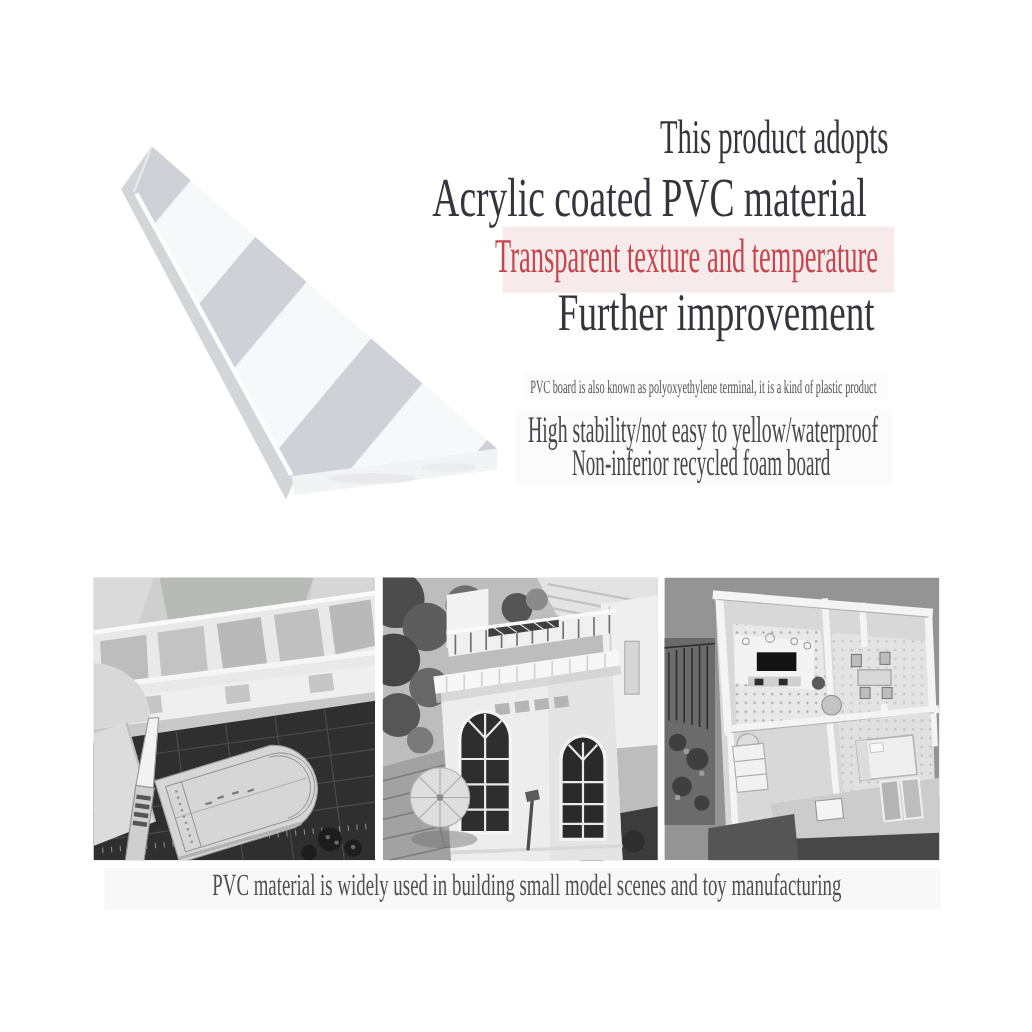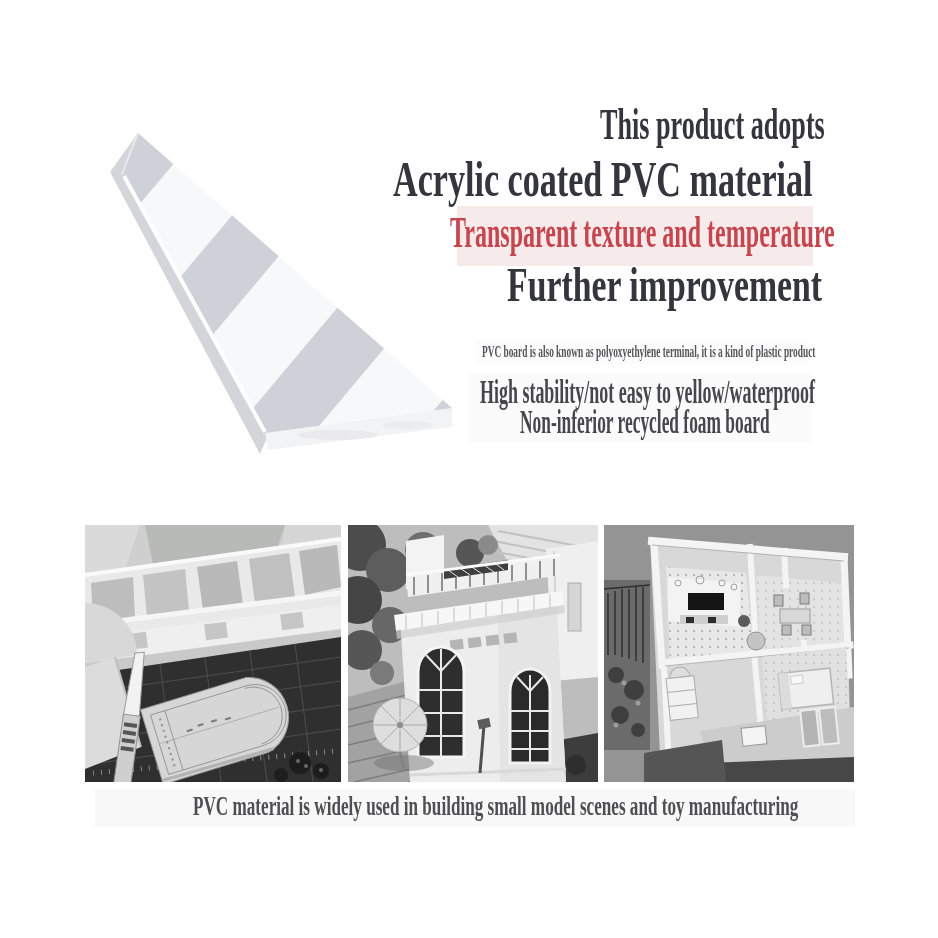--- a/index.html
+++ b/index.html
@@ -1,19 +1,18 @@
 <!DOCTYPE html>
 <html style="--headline-text: #35353d; --accent-red: #c5464e; --accent-red-bg: #f6eaeb; --body-text: #46464c; --note-text: #55555a; --caption-text: #4f4f52; --board-stripe-gray: #ced2d8; --board-stripe-white: #f7f8fa; --board-side: #d3d5d9; --board-front: #f2f3f5;"><head>
 <meta charset="utf-8">
 <style>
   html,body{margin:0;padding:0;background:#ffffff;}
   .stage{
     position:relative;width:938px;height:938px;background:#fff;overflow:hidden;
     font-family:"Liberation Serif", serif;
-    font-weight:bold;
   }
   .band{position:absolute;}
   .txt{
     position:absolute;white-space:nowrap;line-height:1;
     transform-origin:left top;color:var(--headline-text,#35353d);
   }
   .t1{left:600px;top:103px;font-size:44px;}
   .t2{left:393px;top:154px;font-size:50px;}
   .t3{left:450px;top:211px;font-size:44px;color:var(--accent-red,#c5464e);}
   .t4{left:507px;top:261px;font-size:48px;}

